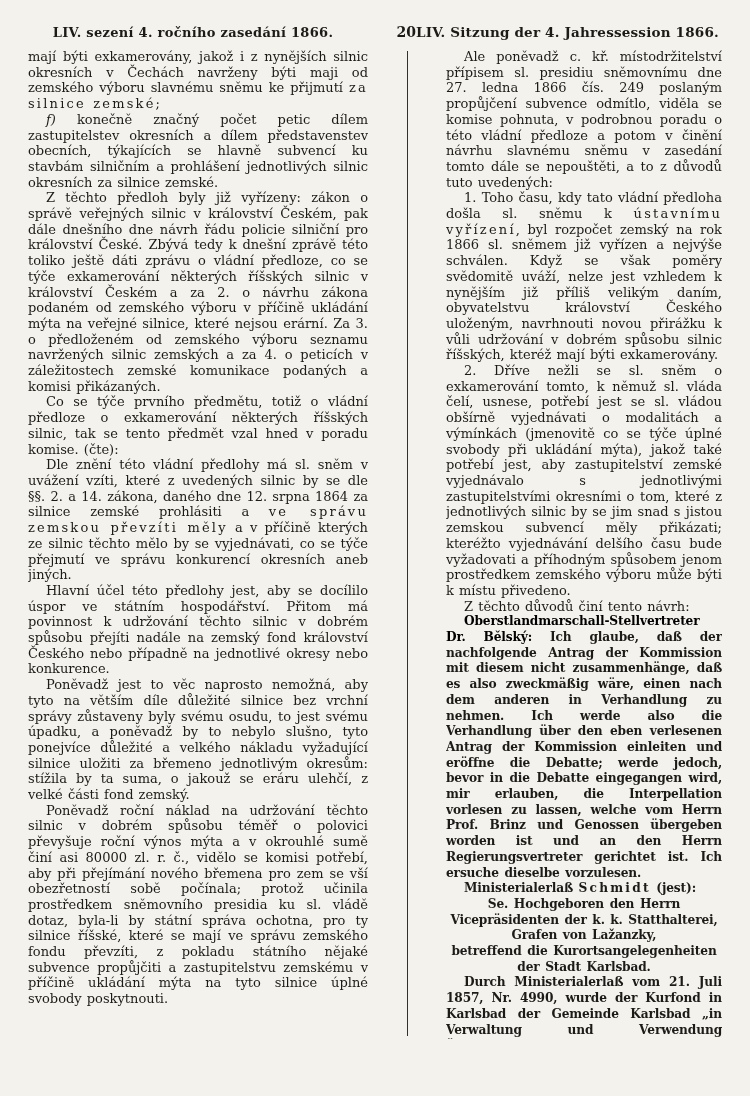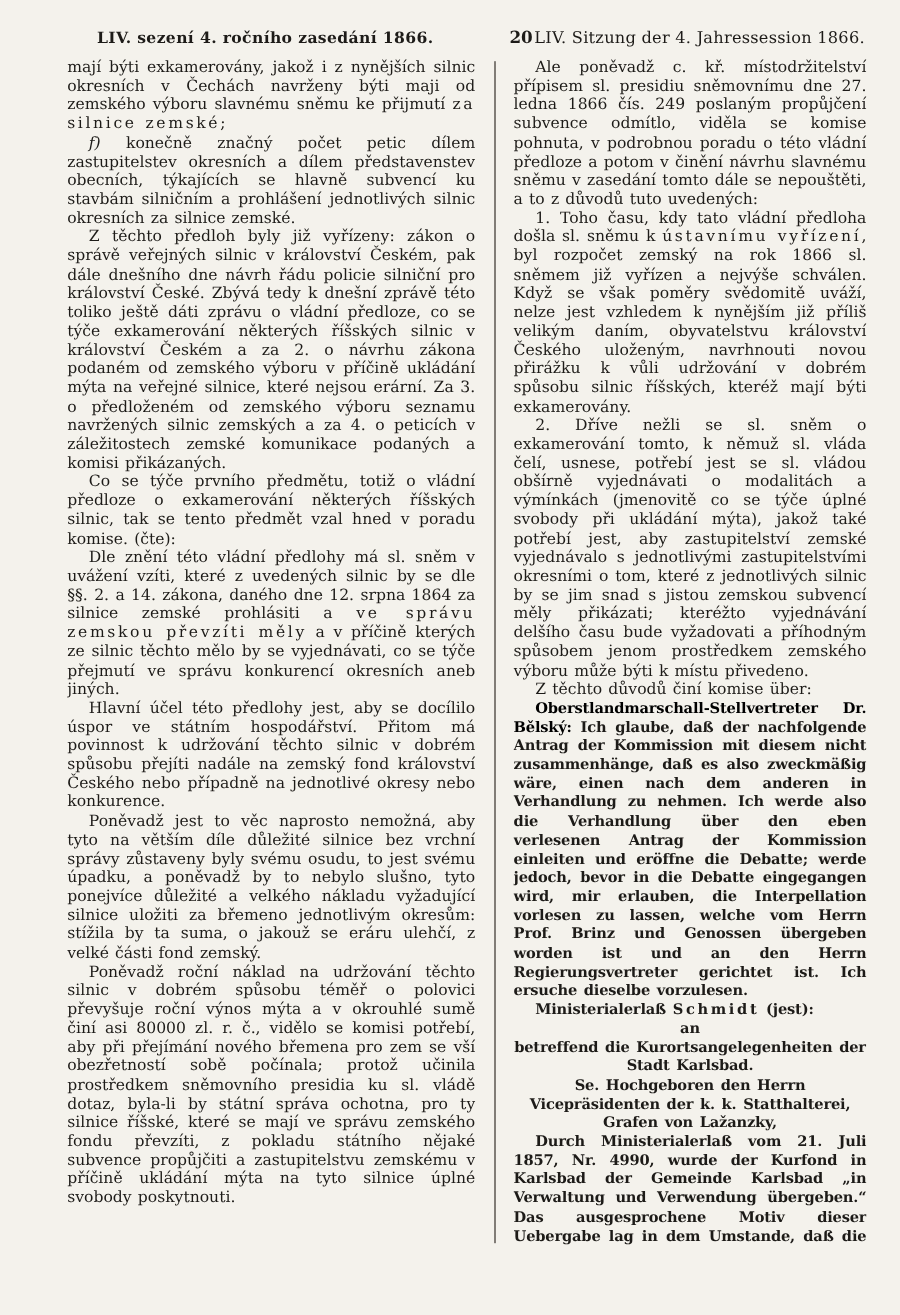--- a/index.html
+++ b/index.html
@@ -5,33 +5,32 @@
   html,body { margin:0; padding:0; }
   body { background:#e9e7e1; font-family:"DejaVu Serif", serif; }
   .page {
     position:relative;
     width:750px; height:1096px;
     margin:0 auto;
     background:#f4f2ec;
     color:#1d1b18;
     box-sizing:border-box;
     overflow:hidden;
-    padding-left:28px;
   }
   
   .header {
     display:flex; align-items:baseline;
     padding:24px 28px 0 28px;
   }
   .h-left  { width:330px; text-align:center; font-weight:bold; font-size:13px; letter-spacing:.3px; }
   .h-num   { width:58px;  text-align:right; font-weight:bold; font-size:14px; }
-  .h-right { flex:1;      text-align:center; font-weight:normal; font-size:13.5px; letter-spacing:.2px; }
+  .h-right { flex:1;      text-align:left; font-weight:bold; font-size:13.5px; letter-spacing:.2px; }
 
   
-  .columns { display:flex; padding:9px 28px 0 28px; }
+  .columns { display:flex; padding:9px 28px 0 28px;gap:23px; }
   .col { width:340px; height:990px; overflow:hidden; }
   .col.right { flex:1; }
   .divider { width:1px; height:985px; background:#35302a; margin:2px 15px 0 16px; }
 
   p {
     margin:0;
     text-align:justify;
     font-size:13px;
     line-height:15.7px;
     word-spacing:1px;
@@ -67,24 +66,23 @@
       <p class="ind">Poněvadž jest to věc naprosto nemožná, aby tyto na větším díle důležité silnice bez vrchní správy zůstaveny byly svému osudu, to jest svému úpadku, a poněvadž by to nebylo slušno, tyto ponejvíce důležité a velkého nákladu vyžadující silnice uložiti za břemeno jednotlivým okresům: stížila by ta suma, o jakouž se eráru ulehčí, z velké části fond zemský.</p>
       <p class="ind">Poněvadž roční náklad na udržování těchto silnic v dobrém spůsobu téměř o polovici převyšuje roční výnos mýta a v okrouhlé sumě činí asi 80000 zl. r. č., vidělo se komisi potřebí, aby při přejímání nového břemena pro zem se vší obezřetností sobě počínala; protož učinila prostředkem sněmovního presidia ku sl. vládě dotaz, byla-li by státní správa ochotna, pro ty silnice říšské, které se mají ve správu zemského fondu převzíti, z pokladu státního nějaké subvence propůjčiti a zastupitelstvu zemskému v příčině ukládání mýta na tyto silnice úplné svobody poskytnouti.</p>
     </div>
 
     <div class="divider"></div>
 
     <div class="col right">
       <p class="ind">Ale poněvadž c. kř. místodržitelství přípisem sl. presidiu sněmovnímu dne 27. ledna 1866 čís. 249 poslaným propůjčení subvence odmítlo, viděla se komise pohnuta, v podrobnou poradu o této vládní předloze a potom v činění návrhu slavnému sněmu v zasedání tomto dále se nepouštěti, a to z důvodů tuto uvedených:</p>
       <p class="ind"><span>1. Toho času, kdy tato vládní předloha došla sl. sněmu k </span><span class="sp">ústavnímu vyřízení</span><span>, byl rozpočet zemský na rok 1866 sl. sněmem již vyřízen a nejvýše schválen. Když se však poměry svědomitě uváží, nelze jest vzhledem k nynějším již příliš velikým daním, obyvatelstvu království Českého uloženým, navrhnouti novou přirážku k vůli udržování v dobrém spůsobu silnic říšských, kteréž mají býti exkamerovány.</span></p>
       <p class="ind">2. Dříve nežli se sl. sněm o exkamerování tomto, k němuž sl. vláda čelí, usnese, potřebí jest se sl. vládou obšírně vyjednávati o modalitách a výmínkách (jmenovitě co se týče úplné svobody při ukládání mýta), jakož také potřebí jest, aby zastupitelství zemské vyjednávalo s jednotlivými zastupitelstvími okresními o tom, které z jednotlivých silnic by se jim snad s jistou zemskou subvencí měly přikázati; kteréžto vyjednávání delšího času bude vyžadovati a příhodným spůsobem jenom prostředkem zemského výboru může býti k místu přivedeno.</p>
-      <p class="ind">Z těchto důvodů činí komise über:</p>
+      <p class="ind">Z těchto důvodů činí tento návrh:</p>
       <p class="ind de"><span class="speaker">Oberstlandmarschall-Stellvertreter Dr. Bělský:</span><span> Ich glaube, daß der nachfolgende Antrag der Kommission mit diesem nicht zusammenhänge, daß es also zweckmäßig wäre, einen nach dem anderen in Verhandlung zu nehmen. Ich werde also die Verhandlung über den eben verlesenen Antrag der Kommission einleiten und eröffne die Debatte; werde jedoch, bevor in die Debatte eingegangen wird, mir erlauben, die Interpellation vorlesen zu lassen, welche vom Herrn Prof. Brinz und Genossen übergeben worden ist und an den Herrn Regierungsvertreter gerichtet ist. Ich ersuche dieselbe vorzulesen.</span></p>
       <p class="ind de"><span>Ministerialerlaß </span><span class="sp">Schmidt</span><span> (jest):</span></p>
-      <p class="center de">an</p>
+      <p class="center de">Se. Hochgeboren den Herrn Vicepräsidenten der k. k. Statthalterei, Grafen von Lažanzky,</p>
       <p class="center de">betreffend die Kurortsangelegenheiten der Stadt Karlsbad.</p>
-      <p class="center de">Se. Hochgeboren den Herrn Vicepräsidenten der k. k. Statthalterei, Grafen von Lažanzky,</p>
       <p class="ind de">Durch Ministerialerlaß vom 21. Juli 1857, Nr. 4990, wurde der Kurfond in Karlsbad der Gemeinde Karlsbad „in Verwaltung und Verwendung übergeben.“ Das ausgesprochene Motiv dieser Uebergabe lag in dem Umstande, daß die Gemeinde kurhalber große, durch den Kurfond für sich entfernt nicht gedeckte Ausgaben zu machen, mithin für die Ausfälle dieses Fondes überall einzustehen habe.</p>
 
     </div>
 
   </div>
 </div>
 
 </body></html>

